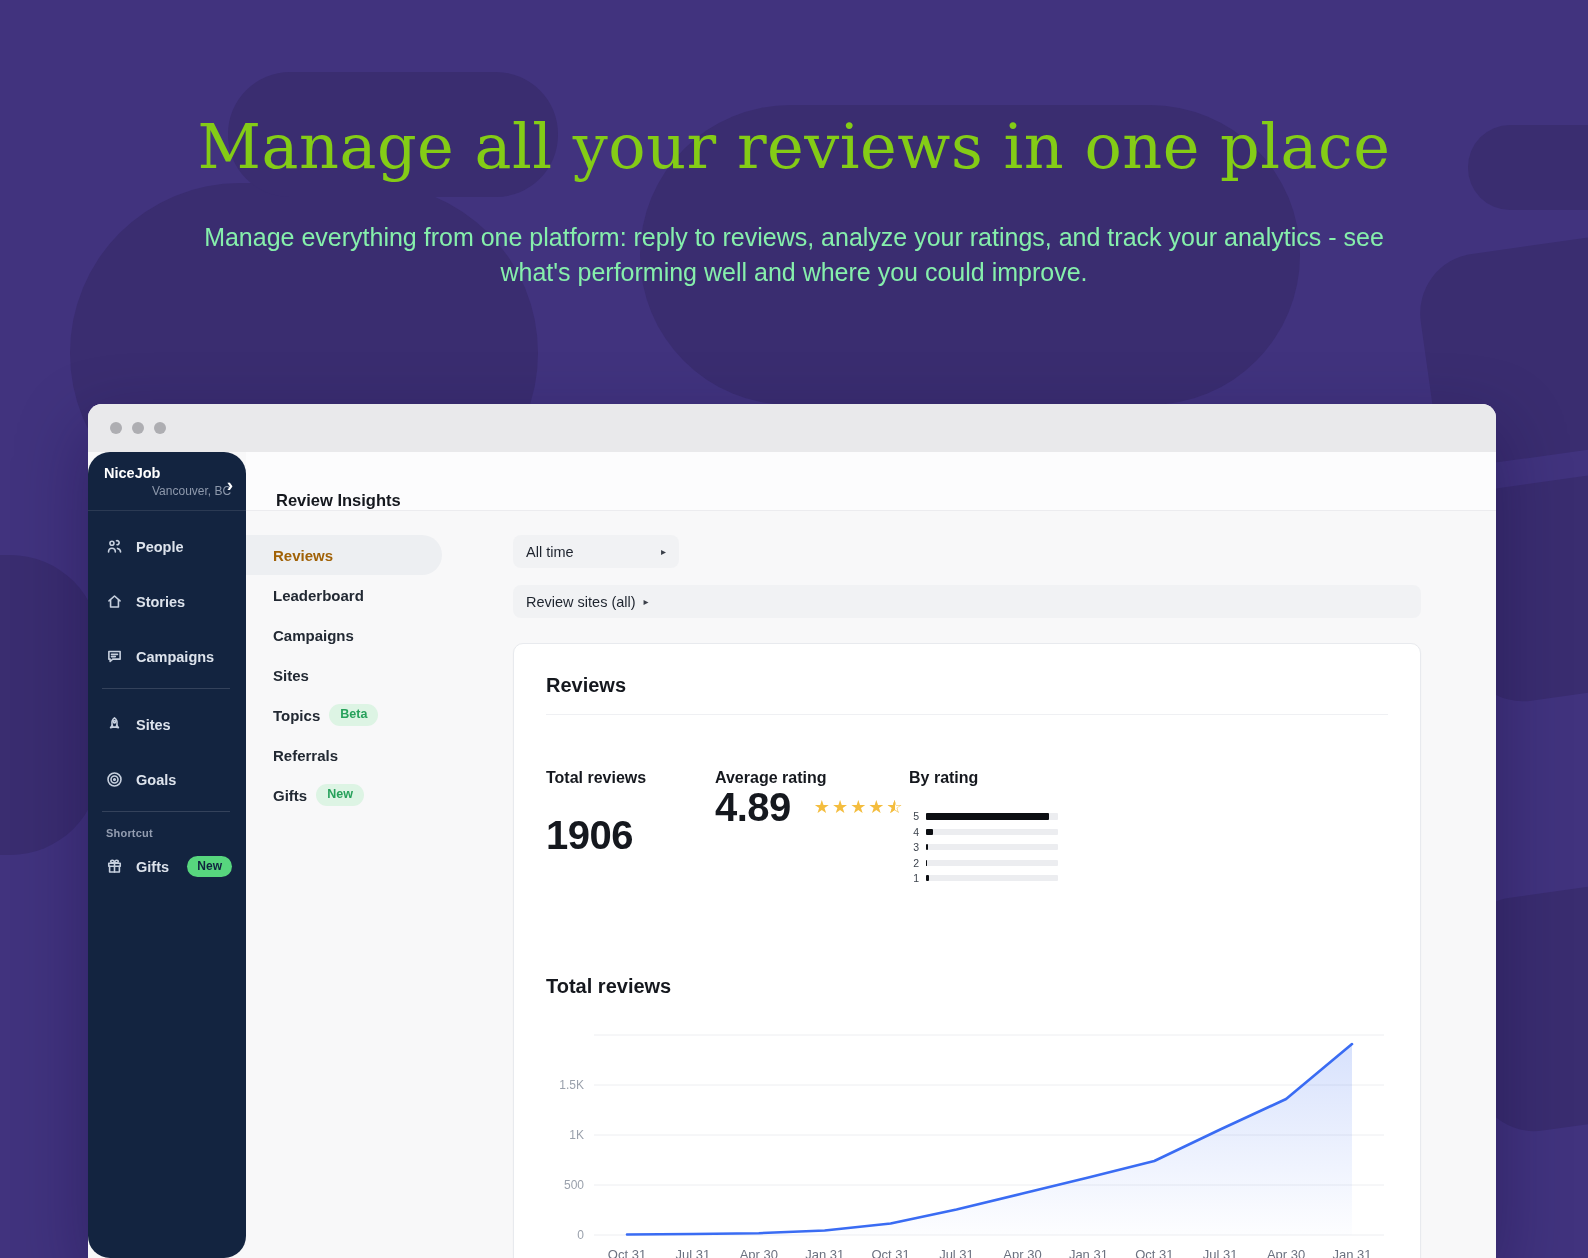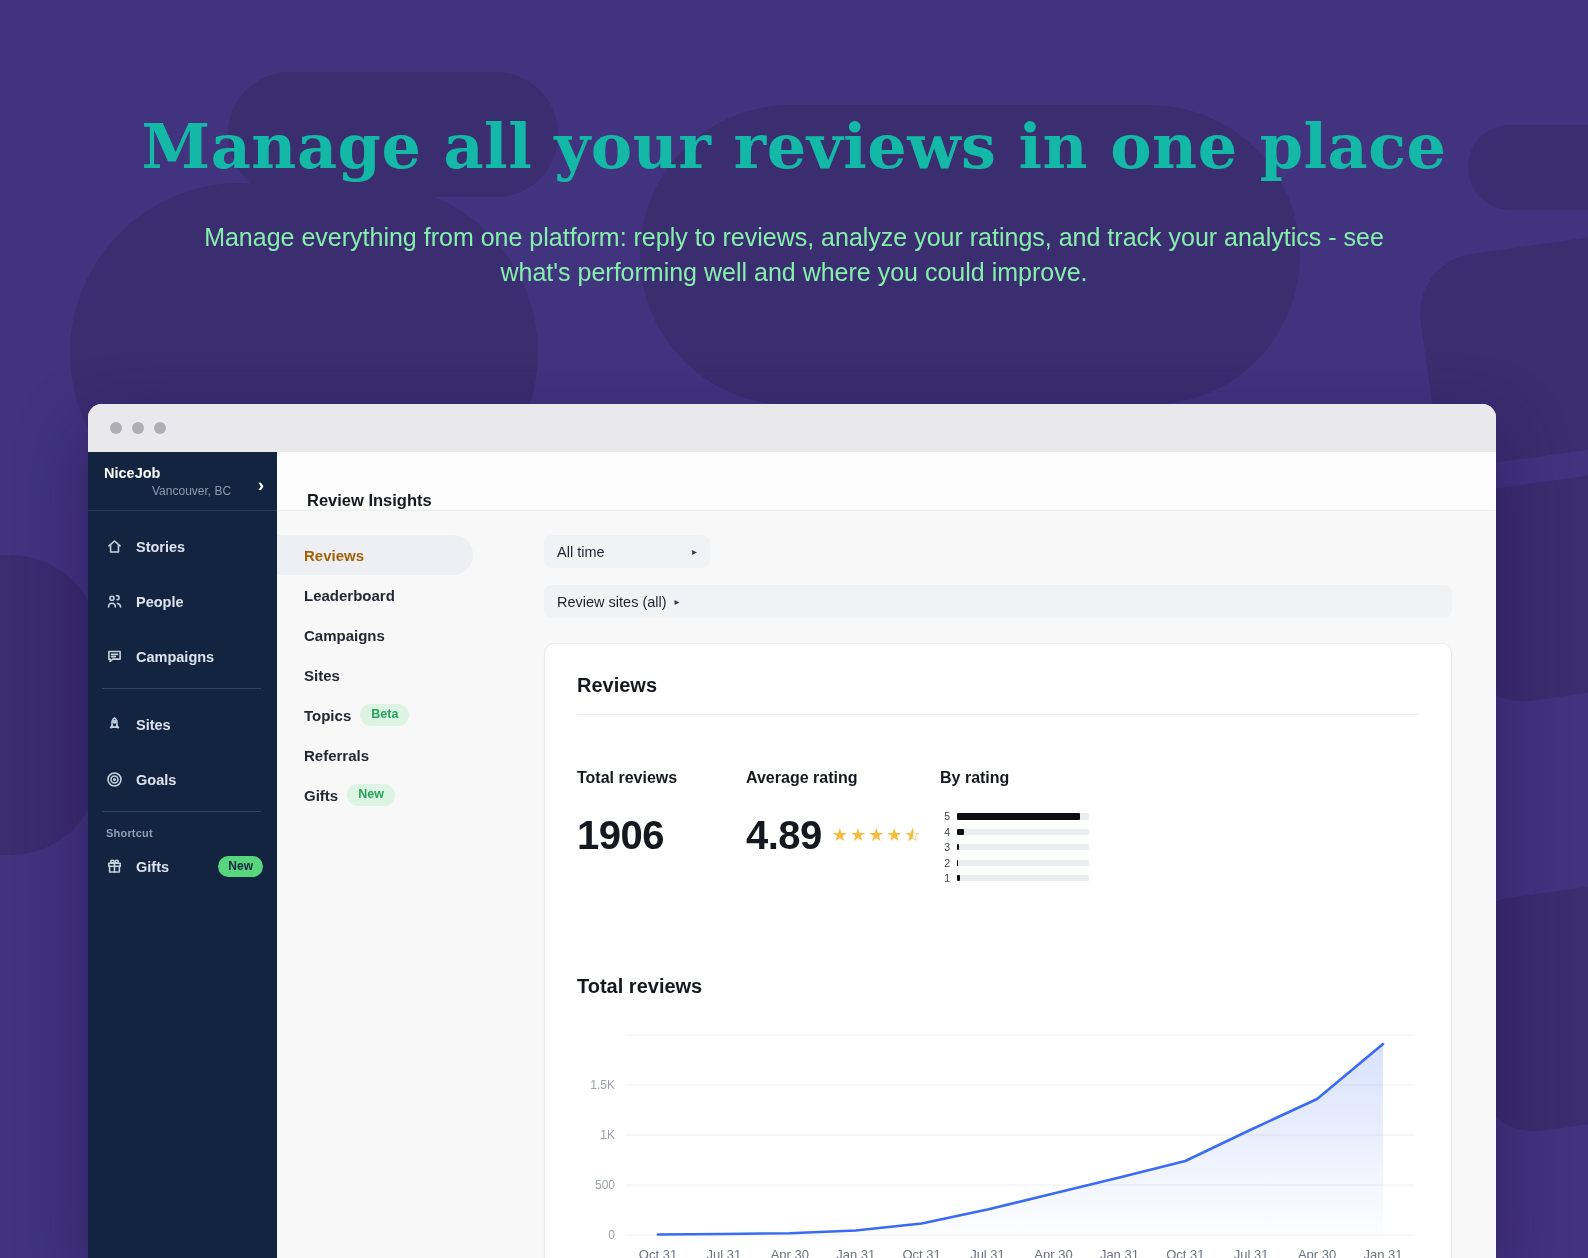--- a/index.html
+++ b/index.html
@@ -2,31 +2,31 @@
 <html><head>
 <meta charset="utf-8">
 <style>
   html,body{margin:0;padding:0;background:#41337E;}
   .stage{position:relative;width:1588px;height:1258px;overflow:hidden;background:#41337E;
          font-family:"Liberation Sans",sans-serif;}
   
   .blob{position:absolute;background:#3A2D70;}
   
   .hero-title{position:absolute;left:0;right:0;top:110px;text-align:center;
-    font-family:"DejaVu Serif",serif;font-weight:700;font-size:62px;color:#14b8a6;letter-spacing:.5px;}
+    font-family:"DejaVu Serif",serif;font-weight:400;font-size:62px;color:#84cc16;letter-spacing:.5px;}
   .hero-sub{position:absolute;left:50%;transform:translateX(-50%);top:220px;width:1180px;text-align:center;
     font-size:25px;line-height:1.38;color:#86efac;}
   
   .window{position:absolute;left:88px;top:404px;width:1408px;height:854px;border-radius:14px 14px 0 0;
     overflow:hidden;background:#F8F8F9;box-shadow:0 26px 70px rgba(18,8,60,.38);}
   .titlebar{height:48px;background:#E9E9EB;display:flex;align-items:center;padding-left:22px;gap:10px;}
   .dot{width:12px;height:12px;border-radius:50%;background:#AEAEB2;}
   .winbody{display:flex;height:806px;}
   
-  .sidebar{width:189px;background:#132440;color:#E4E8EF;flex:none;display:flex;flex-direction:column;}
+  .sidebar{width:158px;background:#132440;color:#E4E8EF;flex:none;display:flex;flex-direction:column;border-radius:22px;}
   .org{padding:13px 14px 12px 16px;border-bottom:1px solid rgba(255,255,255,.10);position:relative;cursor:pointer;}
   .org-name{font-size:14.5px;font-weight:700;color:#FFF;}
   .org-loc{font-size:12px;color:#8E99AC;margin-top:3px;margin-left:48px;}
   .org-chevron{position:absolute;right:13px;top:22px;font-size:19px;color:#FFF;font-weight:700;}
   .side-group{padding-top:8px;}
   .side-item{height:55px;display:flex;align-items:center;padding:0 14px 0 18px;font-size:14.5px;
     font-weight:600;color:#DDE3EC;position:relative;cursor:pointer;}
   .side-item .icon{width:17px;height:17px;margin-right:13px;color:#C7D0DE;display:inline-flex;flex:none;}
   .side-item .icon svg{width:100%;height:100%;}
   .side-item.active{background:#0C1A33;}
@@ -57,21 +57,21 @@
   .card{margin-top:25px;background:#FFF;border:1px solid #E8EAEE;border-radius:10px;
     padding:30px 32px 60px;box-shadow:0 1px 2px rgba(16,24,40,.04);}
   .card-title{font-size:20px;font-weight:700;color:#15181E;}
   .card-divider{border-top:1px solid #EFF0F3;margin-top:17px;}
   .stats{display:flex;margin-top:54px;}
   .stat1{width:169px;flex:none;}
   .stat2{width:194px;flex:none;}
   .stat3{flex:none;}
   .stat-label{font-size:16px;font-weight:700;color:#15181E;}
   .stat-value{margin-top:28px;font-size:40px;font-weight:800;color:#15181E;letter-spacing:-.5px;line-height:1;}
-  .rating-line{display:flex;align-items:center;gap:10px;margin-top:28px;}
+  .rating-line{display:flex;align-items:center;gap:23px;}
   .rating-line .stat-value{margin-top:0;}
   .stars{display:flex;gap:2px;font-size:18px;color:#F4BD3E;line-height:1;}
   .star-wrap{position:relative;display:inline-block;}
   .star-fill{position:absolute;left:0;top:0;overflow:hidden;white-space:nowrap;}
   .byrating{margin-top:24px;width:149px;}
   .br-row{display:flex;align-items:center;margin-bottom:5px;}
   .br-num{width:10px;font-size:10.5px;color:#3C434D;text-align:right;margin-right:7px;line-height:1;}
   .br-track{width:132px;height:6px;background:#ECEDF0;border-radius:1px;}
   .br-track.big{height:7px;}
   .br-bar{height:100%;background:#0C0E12;border-radius:1px;}
@@ -112,36 +112,36 @@
         <div class="org">
           <div class="org-name">NiceJob</div>
           <div class="org-loc">Vancouver, BC</div>
           <span class="org-chevron">›</span>
         </div>
         <div id="sidebar-nav">
             <div class="side-group">
               <div class="side-item">
                 <span class="icon">
                   <svg viewBox="0 0 16 16" fill="none" stroke="currentColor" stroke-width="1.5" stroke-linecap="round" stroke-linejoin="round">
-                    <path d="M2.8 7.4 8 2.8l5.2 4.6"></path>
-                    <path d="M4.3 6.6v6.6h7.4V6.6"></path>
-                  </svg>
-                </span>
-                <span>Stories</span>
-              </div>
-              <div class="side-item">
-                <span class="icon">
-                  <svg viewBox="0 0 16 16" fill="none" stroke="currentColor" stroke-width="1.5" stroke-linecap="round" stroke-linejoin="round">
                     <circle cx="5.6" cy="4.9" r="1.9"></circle>
                     <path d="M2.4 13.2c0-2.1 1.4-3.6 3.2-3.6s3.2 1.5 3.2 3.6"></path>
                     <path d="M10.3 6.3a1.9 1.9 0 1 0-.4-3.7"></path>
                     <path d="M10.8 9.8c1.7.3 2.9 1.6 2.9 3.4"></path>
                   </svg>
                 </span>
                 <span>People</span>
+              </div>
+              <div class="side-item">
+                <span class="icon">
+                  <svg viewBox="0 0 16 16" fill="none" stroke="currentColor" stroke-width="1.5" stroke-linecap="round" stroke-linejoin="round">
+                    <path d="M2.8 7.4 8 2.8l5.2 4.6"></path>
+                    <path d="M4.3 6.6v6.6h7.4V6.6"></path>
+                  </svg>
+                </span>
+                <span>Stories</span>
               </div>
               <div class="side-item">
                 <span class="icon">
                   <svg viewBox="0 0 16 16" fill="none" stroke="currentColor" stroke-width="1.5" stroke-linecap="round" stroke-linejoin="round">
                     <path d="M2.7 3.3h10.6v7.2H6.3l-2.4 2.2v-2.2H2.7Z"></path>
                     <path d="M5.2 6h5.6M5.2 8.1h3.6"></path>
                   </svg>
                 </span>
                 <span>Campaigns</span>
               </div>

